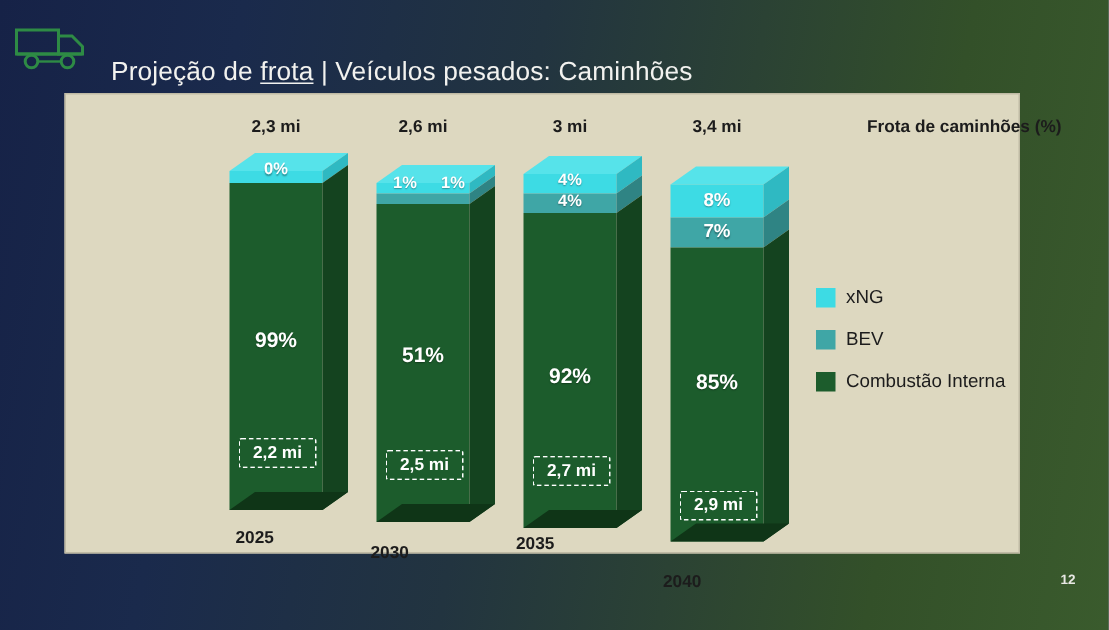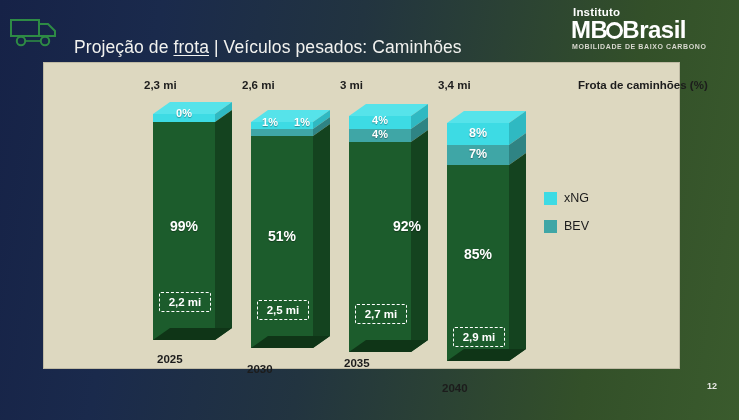--- a/index.html
+++ b/index.html
@@ -46,21 +46,21 @@
   }
 
   
   .panel{
     position:absolute;left:43px;top:62px;width:635px;height:305px;
     background:#ddd8c0;border:1px solid #bfbaa4;
   }
   .panel-inner{position:absolute;inset:0;}
   .top-label{
     position:absolute;font-size:11.5px;font-weight:bold;color:#1c1c1c;
-    white-space:nowrap;text-align:left;
+    white-space:nowrap;text-align:center;
   }
   .year-label{
     position:absolute;font-size:11.5px;font-weight:bold;color:#1c1c1c;
     white-space:nowrap;
   }
 
   .col{position:absolute;}
 
   .seg-pct{
     position:absolute;color:#ffffff;font-weight:bold;font-size:12.5px;
@@ -107,25 +107,20 @@
         <path d="M31 10 h9 l7 7 v5 h-16 z" fill="none" stroke="#2e8b45" stroke-width="2"></path>
         <line x1="3" y1="22" x2="47" y2="22" stroke="#2e8b45" stroke-width="2"></line>
         <circle cx="13" cy="27" r="4.2" fill="none" stroke="#2e8b45" stroke-width="2"></circle>
         <circle cx="37" cy="27" r="4.2" fill="none" stroke="#2e8b45" stroke-width="2"></circle>
         <line x1="17.5" y1="27" x2="32.5" y2="27" stroke="#2e8b45" stroke-width="1.6"></line>
       </svg>
     </div>
 
     <div class="slide-title"><span>Projeção de </span><u>frota</u><span> | Veículos pesados: Caminhões</span></div>
 
-    <div class="logo">
-      <div class="logo-pre">Instituto</div>
-      <div class="logo-main"><span>MB</span><span class="ring"></span><span>Brasil</span></div>
-      <div class="logo-sub">MOBILIDADE DE BAIXO CARBONO</div>
-    </div>
   </div>
 
   <div class="panel">
     <div class="panel-inner">
 
       <div class="top-label" style="left:100px;top:16px;width:80px;">2,3 mi</div>
 
       <div class="col" style="left:109px;top:39px;width:79px;height:238px;">
 
         <svg width="79" height="252" viewBox="0 0 79 252" style="position:absolute;left:0;top:0;overflow:visible;">
@@ -176,21 +171,21 @@
           <polygon points="0,12 62,12 62,25 0,25" fill="#3ddbe4"></polygon>
           <polygon points="62,12 79,0 79,13 62,25" fill="#2fb9c2"></polygon>
           <polygon points="0,25 62,25 62,38 0,38" fill="#3fa6a6"></polygon>
           <polygon points="62,25 79,13 79,26 62,38" fill="#2f8484"></polygon>
           <polygon points="0,38 62,38 62,248 0,248" fill="#1c5c2c"></polygon>
           <polygon points="62,38 79,26 79,236 62,248" fill="#14431f"></polygon>
           <polygon points="0,248 62,248 79,236 17,236" fill="#0f3517"></polygon>
         </svg>
         <div class="seg-pct small" style="top:10px;">4%</div>
         <div class="seg-pct small" style="top:24px;">4%</div>
-        <div class="seg-pct" style="top:114px;font-size:14px;padding-left:27px;">92%</div>
+        <div class="seg-pct" style="top:138px;font-size:14px;">92%</div>
         <div class="mi-box" style="top:200px;">2,7 mi</div>
       </div>
 
       <div class="year-label" style="left:300px;top:294px;">2035</div>
 
       <div class="top-label" style="left:394px;top:16px;width:80px;">3,4 mi</div>
 
       <div class="col" style="left:403px;top:48px;width:79px;height:250px;">
         <svg width="79" height="264" viewBox="0 0 79 264" style="position:absolute;left:0;top:0;overflow:visible;">
           <polygon points="0,12 17,0 79,0 62,12" fill="#56e3ea"></polygon>
@@ -215,18 +210,22 @@
       <div class="legend-item" style="left:500px;top:128px;">
         <span class="legend-swatch" style="background:#3ddbe4;"></span>
         <span class="legend-text">xNG</span>
       </div>
 
       <div class="legend-item" style="left:500px;top:156px;">
         <span class="legend-swatch" style="background:#3fa6a6;"></span>
         <span class="legend-text">BEV</span>
       </div>
 
+      <div class="legend-item" style="left:500px;top:184px;">
+        <span class="legend-swatch" style="background:#1c5c2c;"></span>
+        <span class="legend-text">Combustão Interna</span>
+      </div>
 
     </div>
   </div>
 
   <div class="page-num">12</div>
 </div>
 
 </body></html>

